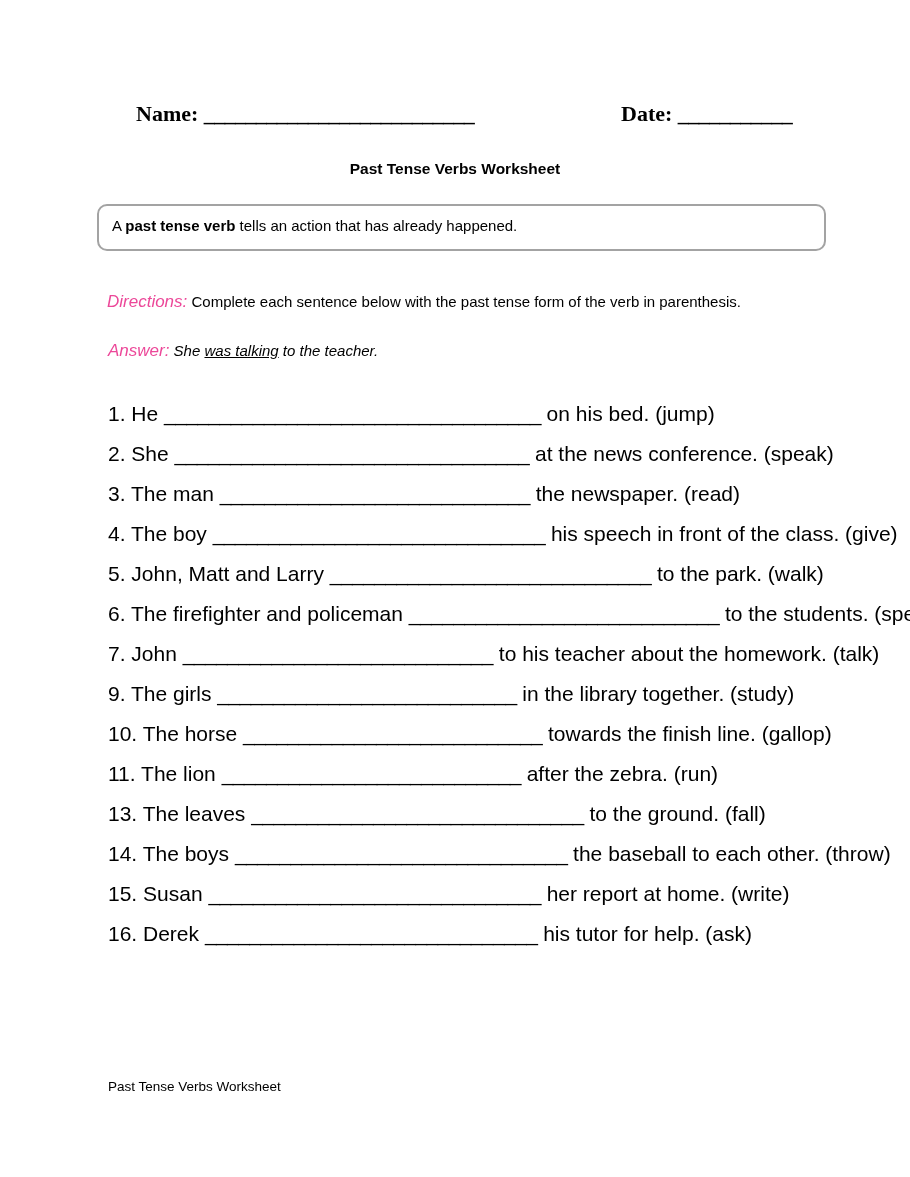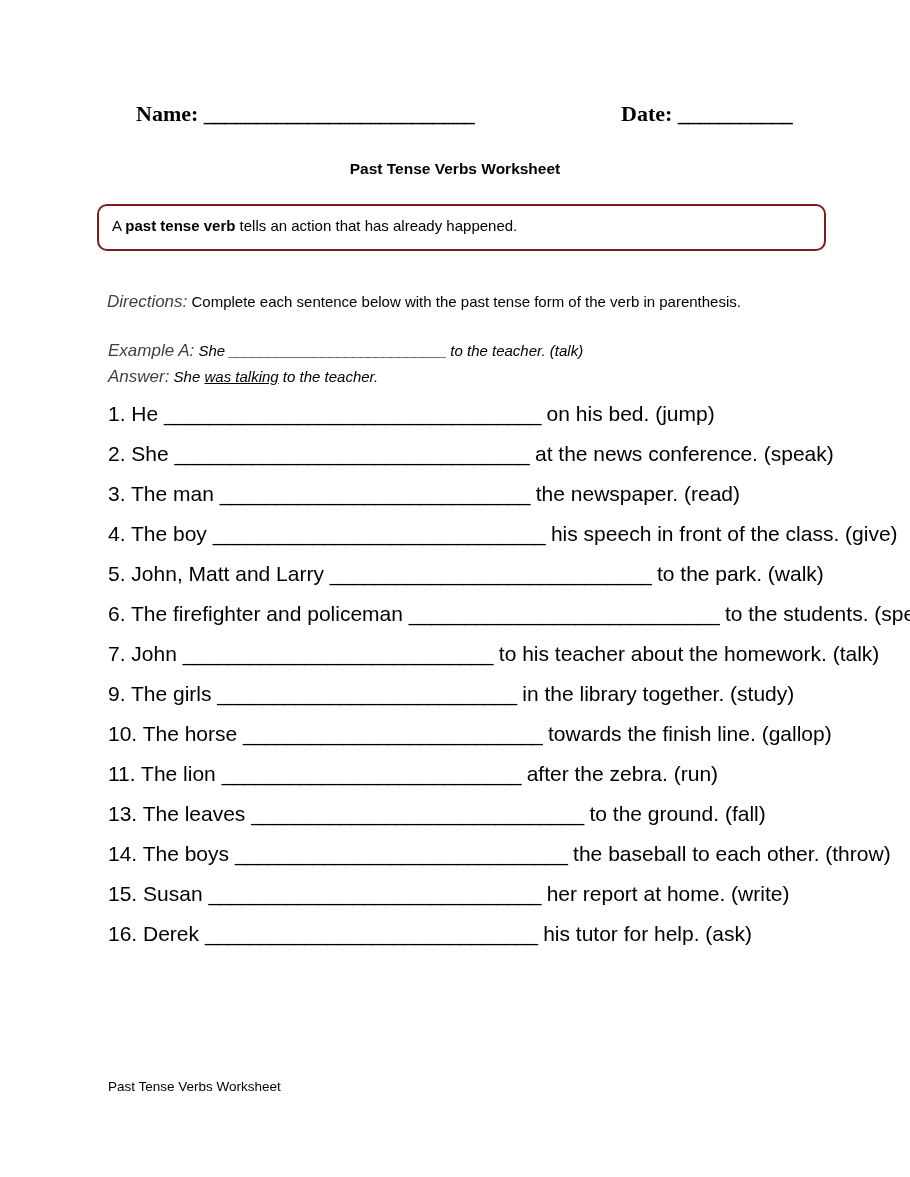--- a/index.html
+++ b/index.html
@@ -15,26 +15,26 @@
   .hdr{position:absolute;top:101px;left:16px;width:910px;height:36px;
        font-family:"Liberation Serif",serif;font-weight:bold;font-size:22px;}
   .hdr-name{position:absolute;left:120px;top:0;white-space:nowrap;}
   .hdr-date{position:absolute;left:605px;top:0;white-space:nowrap;}
   .hdr-blank{letter-spacing:-0.6px;font-weight:bold;}
   
   .title{position:absolute;top:160px;left:0;width:910px;text-align:center;
          font-size:15.5px;font-weight:bold;}
   
   .defbox{position:absolute;top:204px;left:97px;width:729px;height:47px;
-          border:2px solid #7f1d1d;border-radius:10px;box-sizing:border-box;
+          border:2px solid #a3a3a3;border-radius:10px;box-sizing:border-box;
           font-size:15px;padding:11px 0 0 13px;}
   
   .directions{position:absolute;top:274px;left:107px;width:648px;
               font-size:15px;line-height:25px;}
-  .glabel{font-style:italic;color:#404040;font-size:17px;}
+  .glabel{font-style:italic;color:#ec4899;font-size:17px;}
   
   .example{position:absolute;top:338px;left:108px;width:700px;
            font-size:15px;line-height:26px;font-style:italic;white-space:nowrap;}
   .example .glabel{font-size:17px;}
   .ex-underline{text-decoration:underline;}
   
   .blank{letter-spacing:-0.6px;}
   
   .items{position:absolute;top:402px;left:108px;width:760px;}
   .item{height:20px;margin-bottom:20px;font-size:21px;white-space:nowrap;}
@@ -64,26 +64,20 @@
     <b>past tense verb</b>
     <span>tells an action that has already happened.</span>
   </div>
 
   <p class="directions">
     <span class="glabel">Directions:</span>
     <span>Complete each sentence below with the past tense form of the verb in parenthesis.</span>
   </p>
 
   <div class="example">
-    <div>
-      <span class="glabel">Example A:</span>
-      <span>She</span>
-      <span class="blank">____________________________</span>
-      <span>to the teacher. (talk)</span>
-    </div>
     <div>
       <span class="glabel">Answer:</span>
       <span>She</span>
       <span class="ex-underline">was talking</span>
       <span>to the teacher.</span>
     </div>
   </div>
 
   <div class="items">
     <div class="item">

